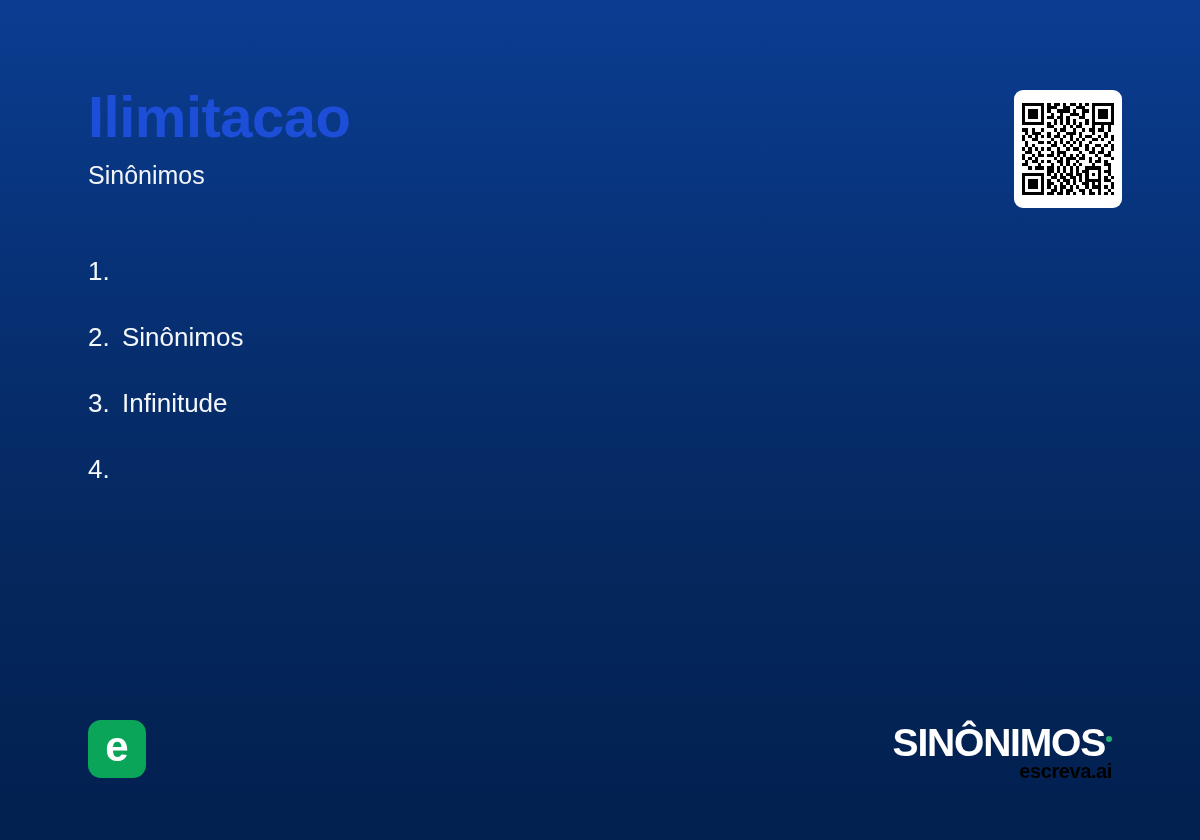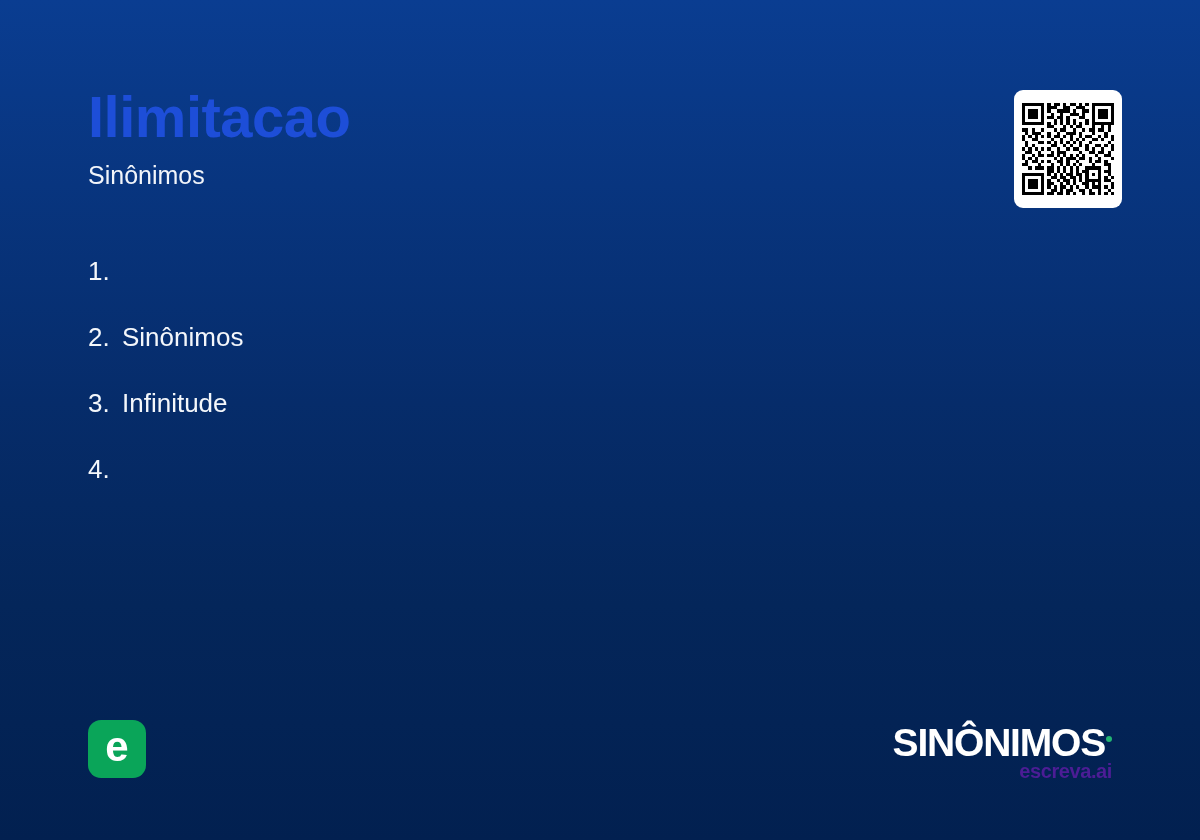--- a/index.html
+++ b/index.html
@@ -141,21 +141,21 @@
     vertical-align:super;
     margin-left:1px;
   }
 
   .brand-logo .logo-sub {
     margin-top:-2px;
     font-size:20px;
     font-weight:bold;
     letter-spacing:-0.4px;
     line-height:1.1;
-    color:#4c1d95;
+    color:#000000;
   }
 </style>
 </head>
 <body>
 
 <div class="card">
 
   <div class="header">
     <div class="title">Ilimitacao</div>
     <div class="subtitle">Sinônimos</div>

